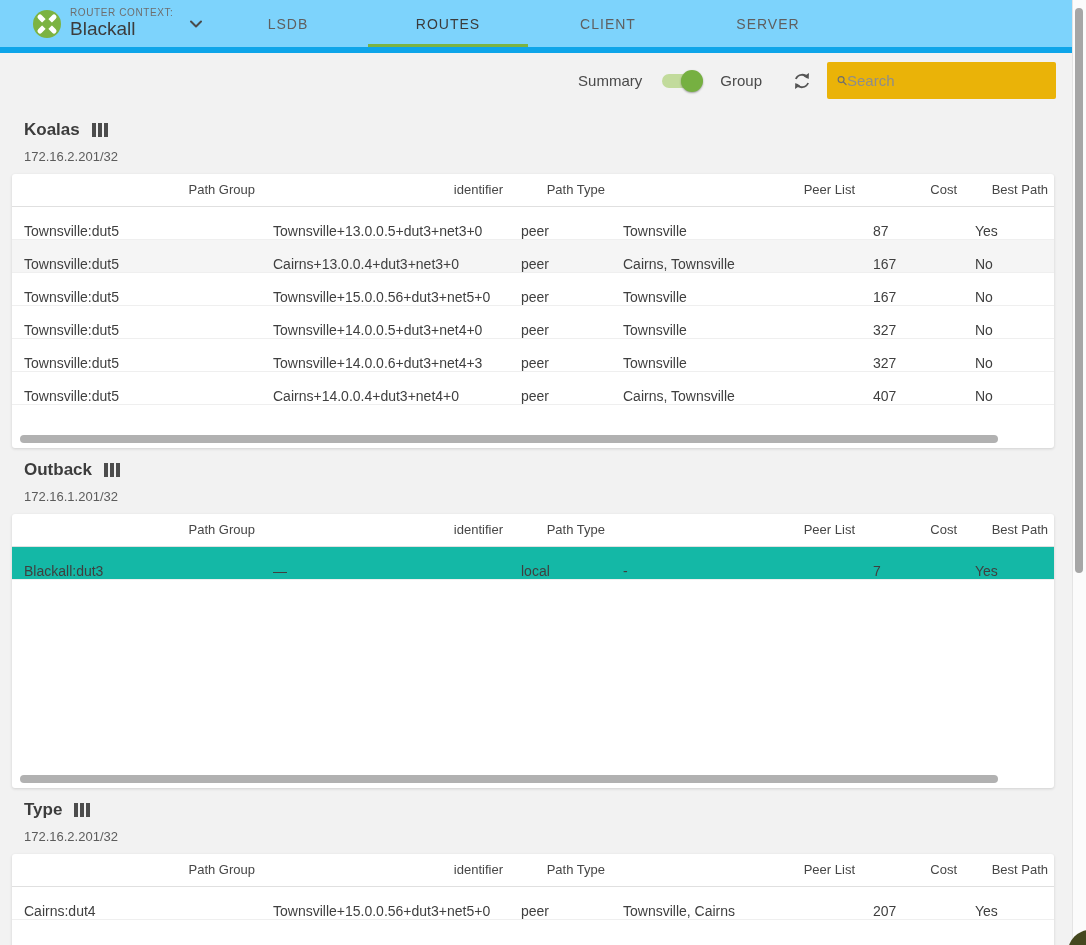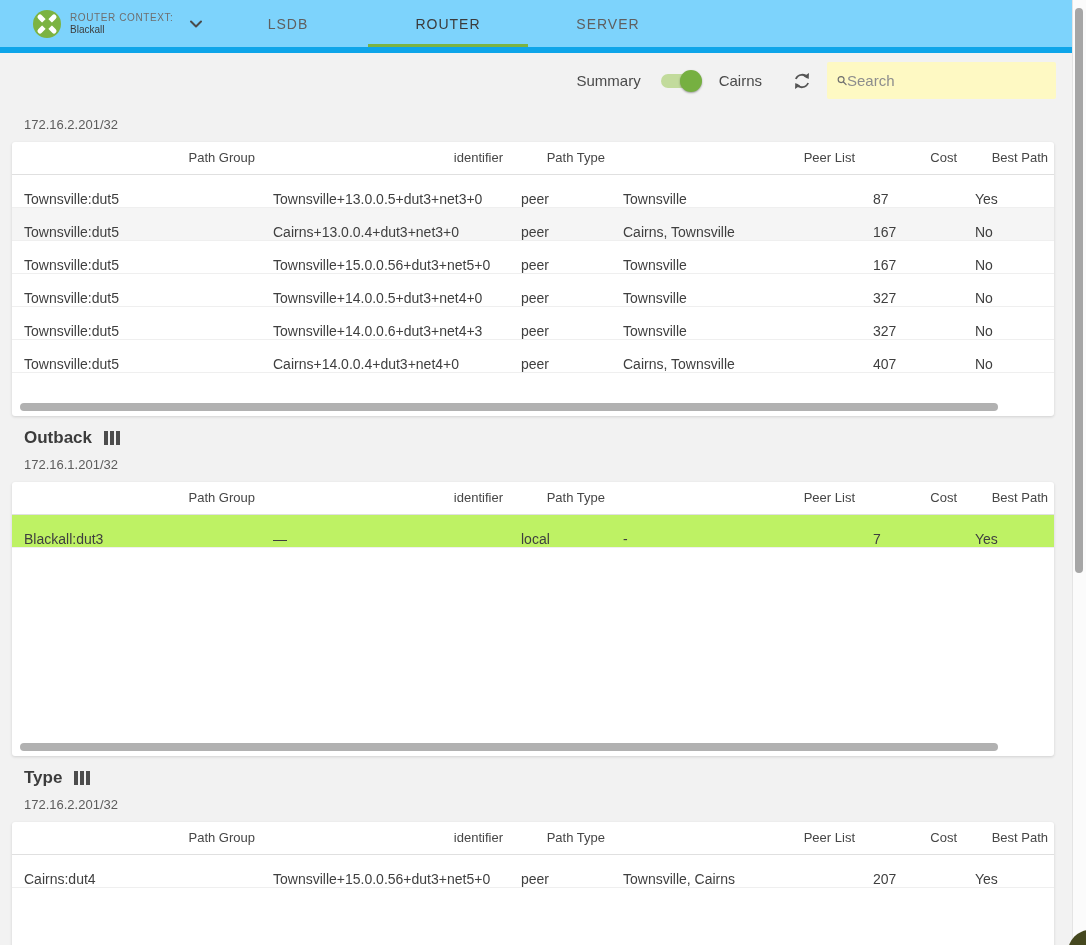--- a/index.html
+++ b/index.html
@@ -17,42 +17,42 @@
     height:53px; background:#7dd3fc; border-bottom:6px solid #0ea5e9;
     display:flex; align-items:stretch;padding-left:12px;
   }
   .context {
     width:196px; display:flex; align-items:center; gap:9px;
     padding-left:21px; cursor:pointer;
   }
   .logo { width:28px; height:28px; flex:0 0 auto; }
   .ctx-text { display:flex; flex-direction:column; line-height:1.15; }
   .ctx-label { font-size:10px; letter-spacing:.6px; color:#6e6e6e; }
-  .ctx-value { font-size:10px; color:#3c3c3c; }
+  .ctx-value { font-size:19px; color:#3c3c3c; }
   .ctx-chevron { margin-left:6px; }
   .tabs { display:flex; }
   .tab {
     width:160px; display:flex; align-items:center; justify-content:center;
     font-size:14px; letter-spacing:1px; color:#5f5f5f; cursor:pointer;
     border-bottom:3px solid transparent; padding-top:3px;
   }
   .tab.active { color:#3b3b3b; border-bottom-color:#7cb342; }
 
   
   .toolbar {
     height:55px; display:flex; align-items:center; justify-content:flex-end;
     padding-right:16px;
   }
   .toggle-label { font-size:15px; color:#4a4a4a; }
   .toggle { position:relative; width:38px; height:22px; margin:0 20px; cursor:pointer; }
   .toggle .track { position:absolute; left:0; top:4px; width:38px; height:14px; border-radius:7px; background:#c2db9c; }
   .toggle .knob  { position:absolute; right:-3px; top:0; width:22px; height:22px; border-radius:50%; background:#76b041; box-shadow:0 1px 2px rgba(0,0,0,.35); }
   .refresh-btn { margin:0 13px 0 28px; width:24px; height:24px; border:none; background:none; cursor:pointer; display:flex; align-items:center; justify-content:center; }
   .searchbox {
-    width:229px; height:37px; background:#fef9c3; border-radius:2px;
+    width:229px; height:37px; background:#eab308; border-radius:2px;
     display:flex; align-items:center; padding:0 10px; 
   }
   .searchbox input {
     flex:1; border:none; background:transparent; outline:none;
     font-family:"Liberation Sans", sans-serif; font-size:15px; color:#3e3e3e;
   }
   .searchbox input::placeholder { color:#8d8d8d; }
 
   
   .content { position:absolute; top:108px; left:12px; width:1042px; }
@@ -75,21 +75,21 @@
   th {
     text-align:right; font-weight:400; font-size:13px; color:#464646;
     height:32px; padding:0 6px 0 12px; border-bottom:1px solid #e0e0e0;
     white-space:nowrap; overflow:hidden;
   }
   td {
     font-size:14px; color:#3f3f3f; height:33px; padding:16px 6px 0 12px;
     border-bottom:1px solid #efefef; white-space:nowrap; overflow:hidden;
   }
   tr.shade-light td  { background:#f5f5f5; }
-  tr.shade-medium td { background:#bef264; }
+  tr.shade-medium td { background:#14b8a6; }
   .hscroll-thumb {
     position:absolute; left:8px; right:56px; bottom:5px; height:8px;
     border-radius:4px; background:#b1b1b1; cursor:pointer;
   }
 
   
   .vscrollbar {
     position:absolute; top:0; right:0; bottom:0; width:14px;
     background:#fbfbfb; border-left:1px solid #e4e4e4;
   }
@@ -119,51 +119,60 @@
       <div class="ctx-text">
         <div class="ctx-label">ROUTER CONTEXT:</div>
         <div class="ctx-value">Blackall</div>
       </div>
       <svg class="ctx-chevron" width="16" height="16" viewBox="0 0 16 16">
         <polyline points="3,5.5 8,10.5 13,5.5" fill="none" stroke="#4a4a4a" stroke-width="2" stroke-linecap="round" stroke-linejoin="round"></polyline>
       </svg>
     </div>
     <div class="tabs">
       <div class="tab">LSDB</div>
-      <div class="tab active">ROUTER</div>
+      <div class="tab active">ROUTES</div>
+      <div class="tab">CLIENT</div>
       <div class="tab">SERVER</div>
     </div>
   </div>
 
   <div class="toolbar">
     <span class="toggle-label">Summary</span>
     <div class="toggle">
       <div class="track"></div>
       <div class="knob"></div>
     </div>
-    <span class="toggle-label">Cairns</span>
+    <span class="toggle-label">Group</span>
     <button class="refresh-btn">
       <svg width="22" height="22" viewBox="0 0 24 24">
         <path d="M18.2 8.4 A7.4 7.4 0 0 0 5.3 9.8" fill="none" stroke="#555555" stroke-width="2"></path>
         <polygon points="19.6,3.4 19.3,9.9 13.9,7.2" fill="#555555"></polygon>
         <path d="M5.8 15.6 A7.4 7.4 0 0 0 18.7 14.2" fill="none" stroke="#555555" stroke-width="2"></path>
         <polygon points="4.4,20.6 4.7,14.1 10.1,16.8" fill="#555555"></polygon>
       </svg>
     </button>
     <div class="searchbox">
       <svg width="17" height="17" viewBox="0 0 17 17">
         <circle cx="7" cy="7" r="5" fill="none" stroke="#6e6e6e" stroke-width="2"></circle>
         <line x1="11" y1="11" x2="15.5" y2="15.5" stroke="#6e6e6e" stroke-width="2" stroke-linecap="round"></line>
       </svg>
       <input type="text" placeholder="Search" style="">
     </div>
   </div>
 
   <div class="content">
   <section class="route-section">
+    <div class="section-title-row">
+      <h2 class="section-title">Koalas</h2>
+      <span class="columns-icon">
+            <i></i>
+            <i></i>
+            <i></i>
+          </span>
+    </div>
     <div class="subnet">172.16.2.201/32</div>
     <div class="card">
       <table>
         <colgroup>
           <col class="c1">
               <col class="c2">
               <col class="c3">
           <col class="c4">
               <col class="c5">
               <col class="c6">

